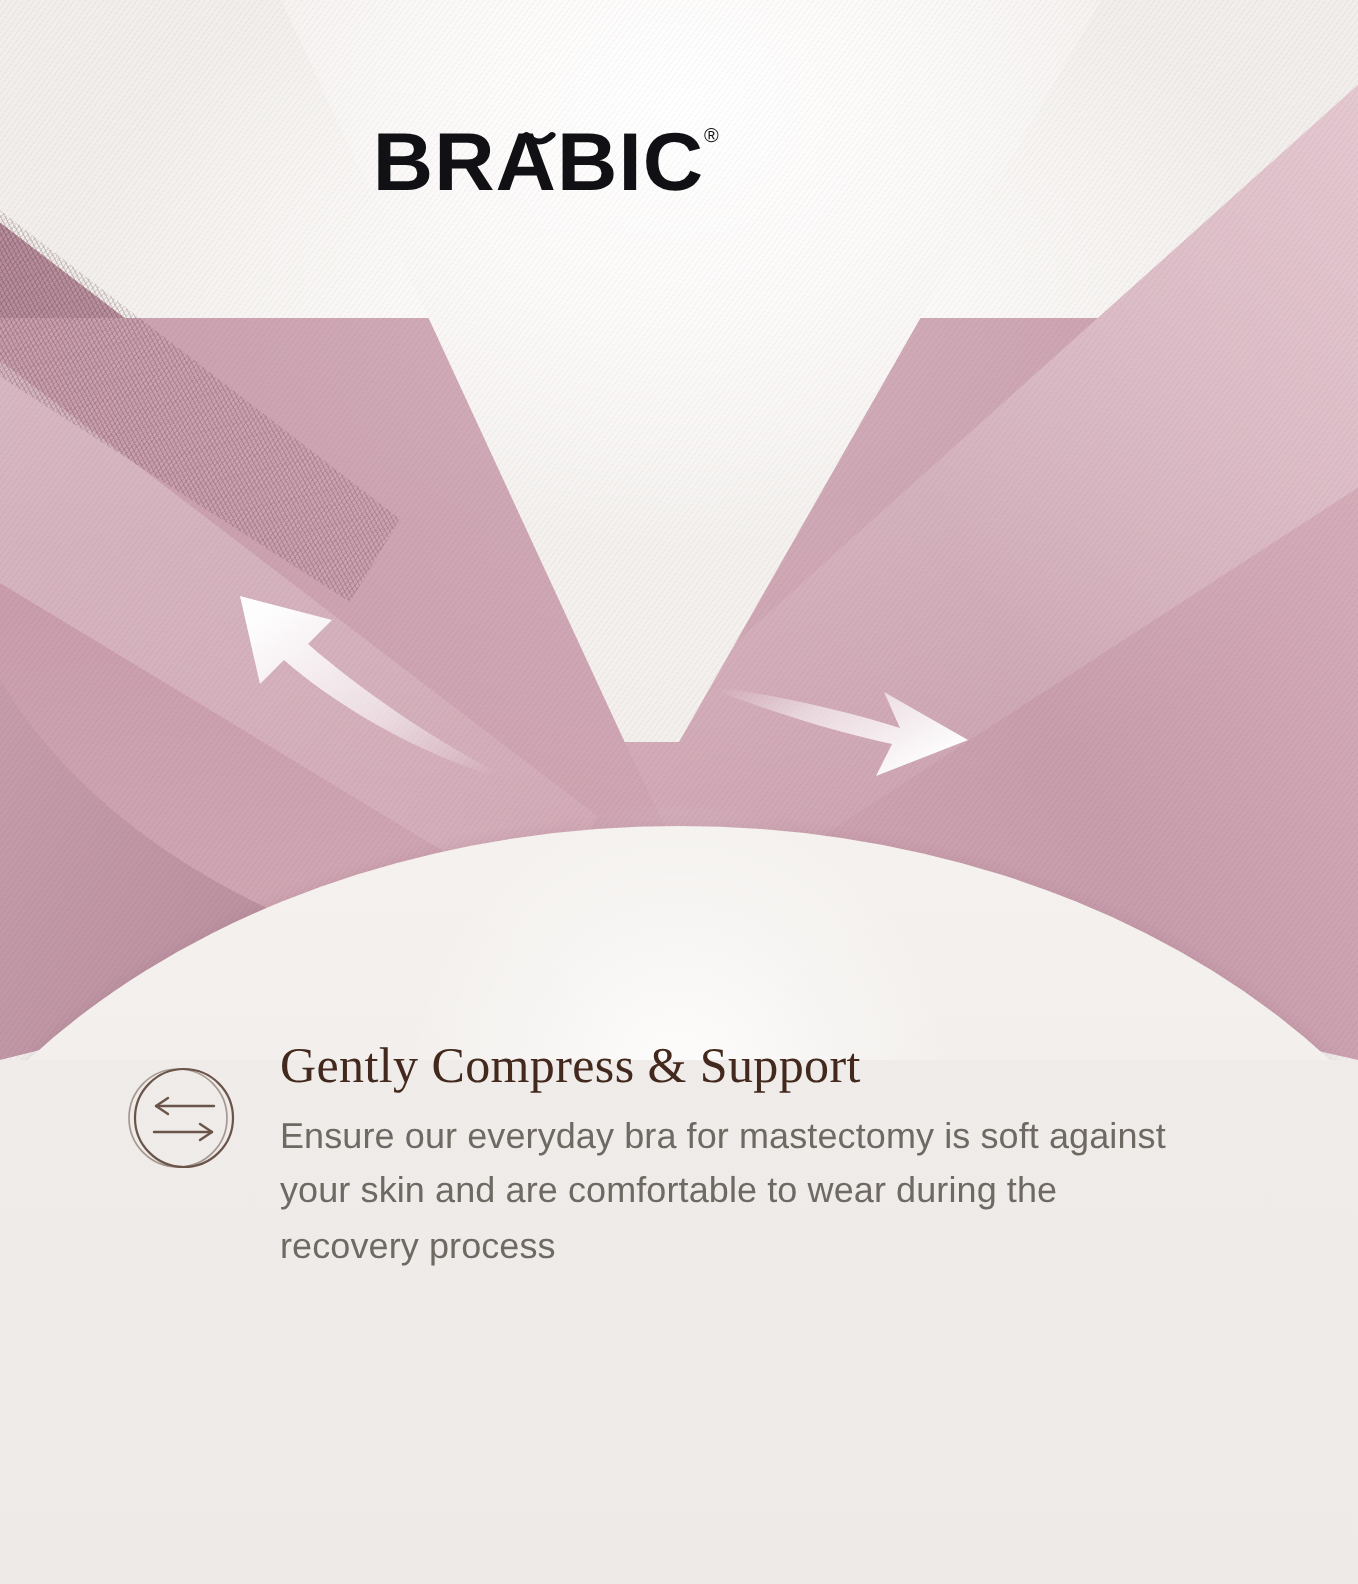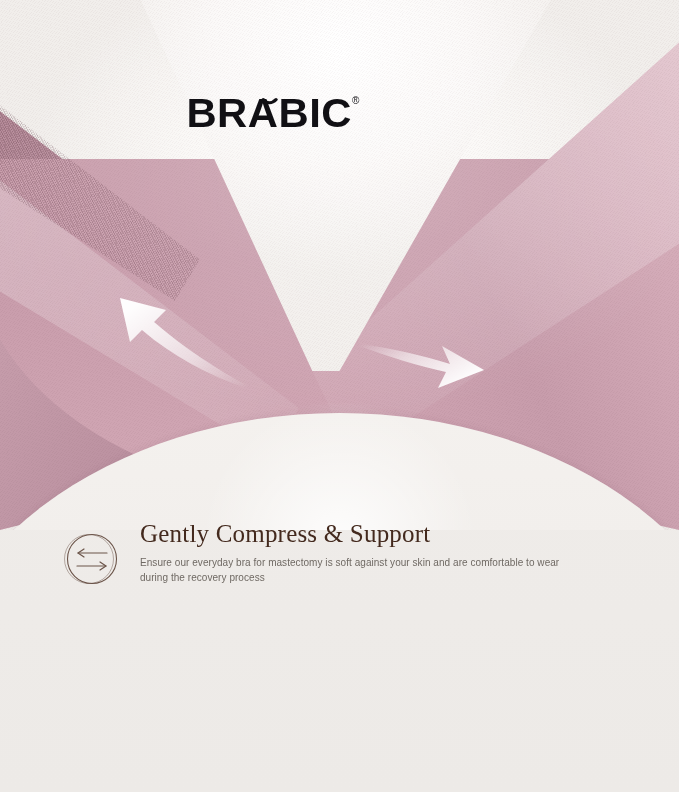--- a/index.html
+++ b/index.html
@@ -18,26 +18,26 @@
     position: relative;
     width: 679px;
     height: 792px;
     background: linear-gradient(180deg, #f2efec 0%, #efece9 55%, #edeae7 100%);
     overflow: hidden;
   }
 
   
   .brand-area {
     position: absolute;
-    top: 4px;
+    top: 16px;
     left: 0;
     width: 547px;
     height: 130px;
     display: flex;
-    align-items: flex-end;
+    align-items: center;
     justify-content: center;
     z-index: 40;
   }
   .brand-lockup {
     position: relative;
     display: inline-flex;
     align-items: flex-start;
   }
   .brand-word {
     font-family: "Liberation Sans", sans-serif;
@@ -241,21 +241,21 @@
     font-size: 25px;
     font-weight: 400;
     color: #43291d;
     letter-spacing: .2px;
     line-height: 1.12;
     margin: 0 0 7px 0;
     white-space: nowrap;
   }
   .feature-desc {
     font-family: "Liberation Sans", sans-serif;
-    font-size: 10px;
+    font-size: 18px;
     font-weight: 400;
     color: #6f6963;
     line-height: 1.52;
     margin: 0;
     max-width: 470px;
     letter-spacing: .05px;
   }
 </style>
 </head>
 <body>

